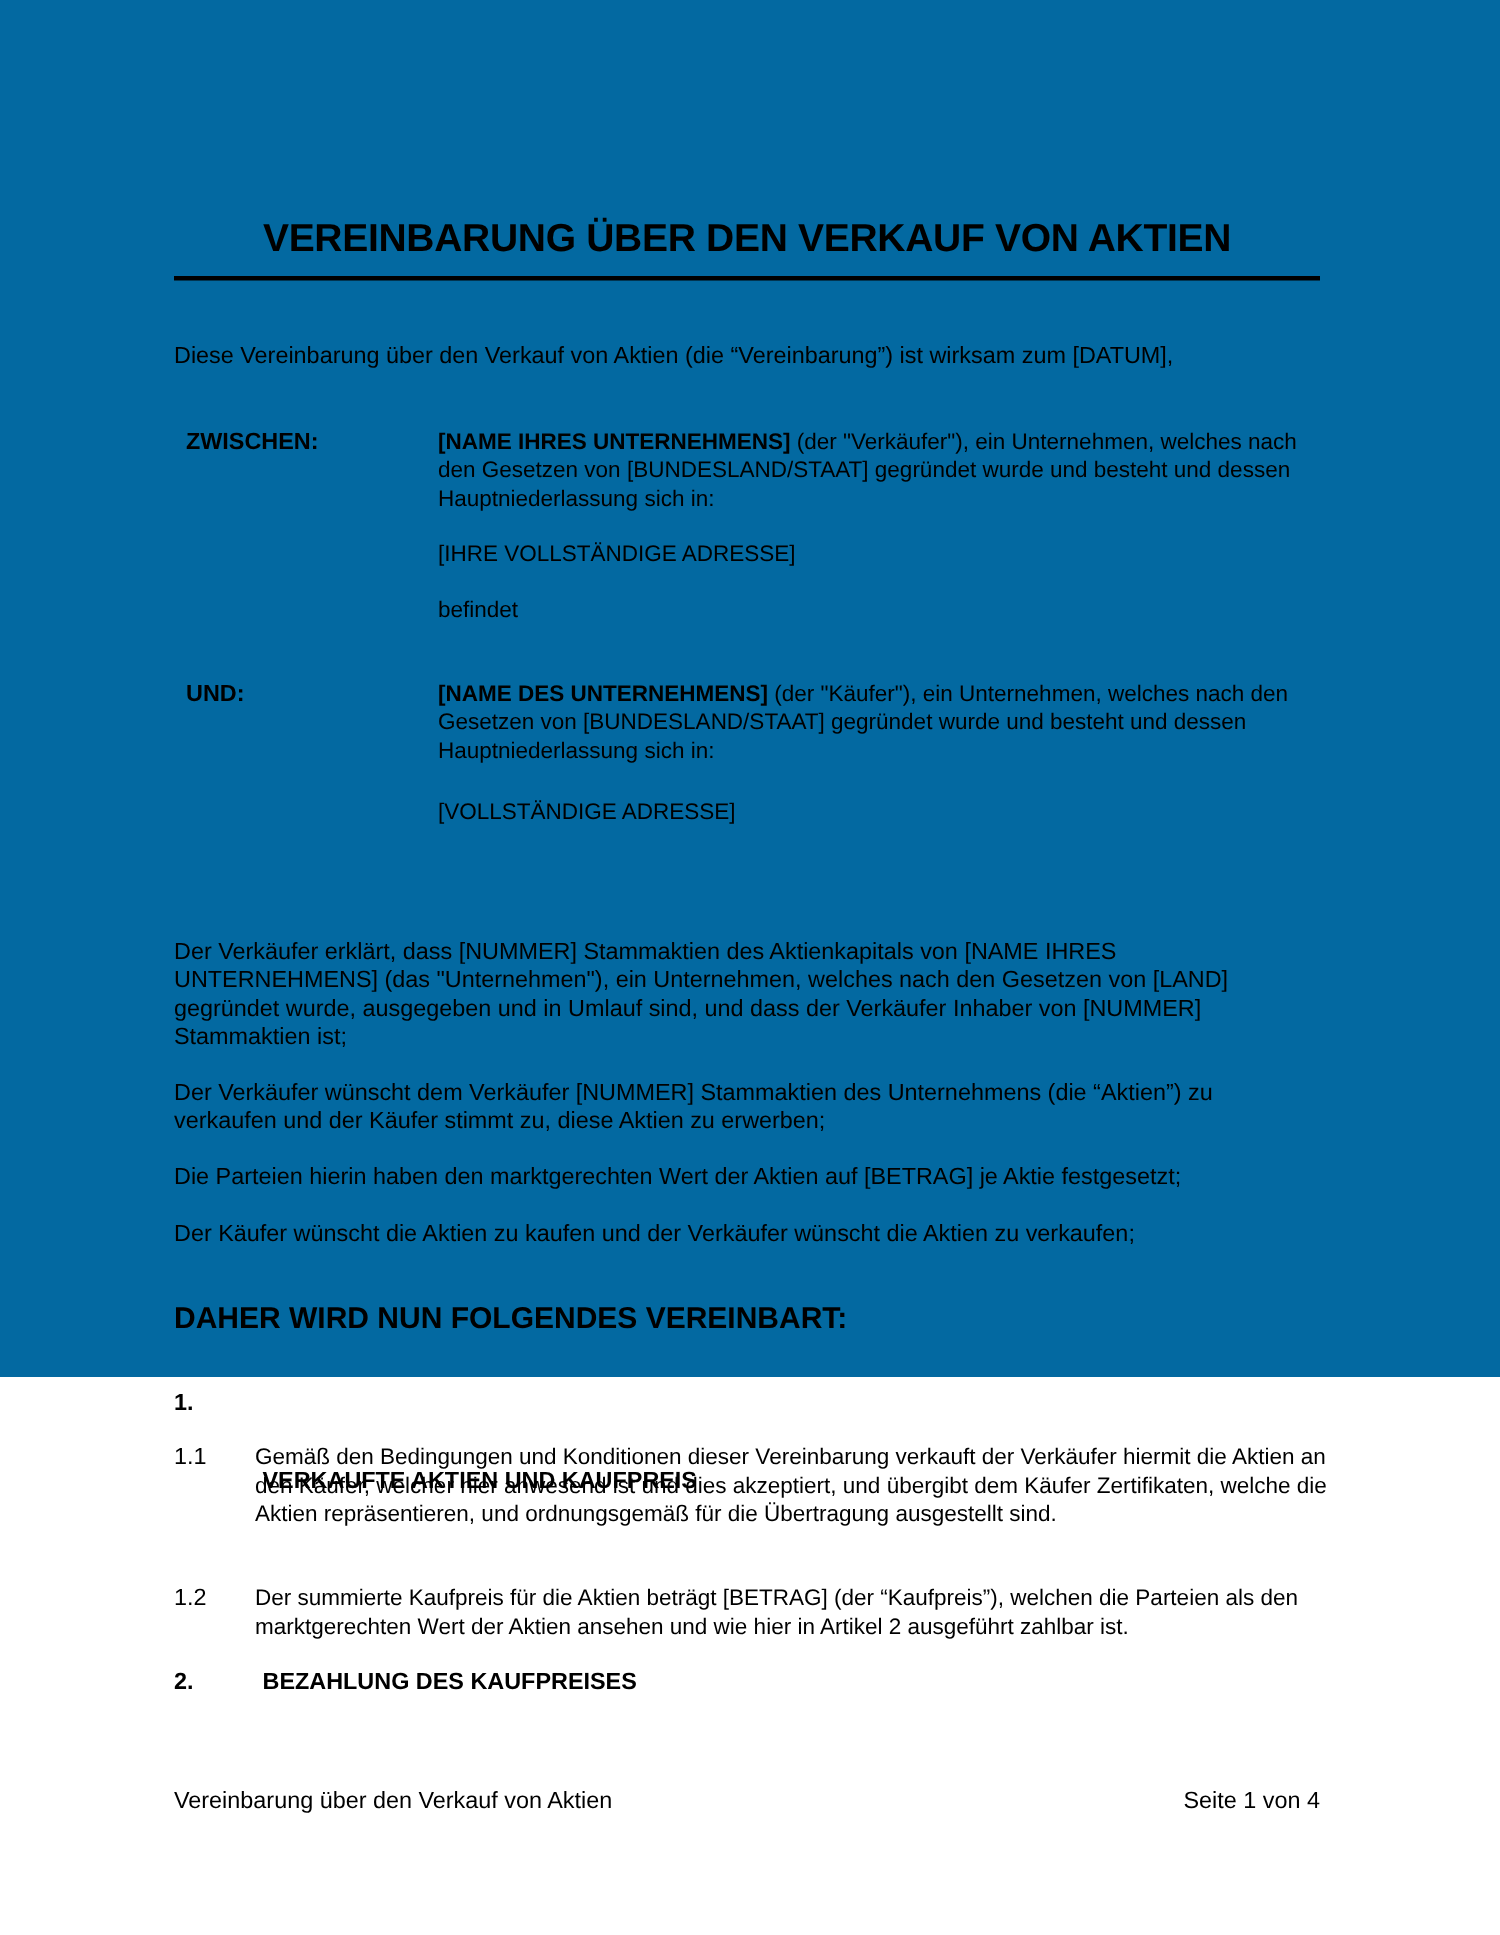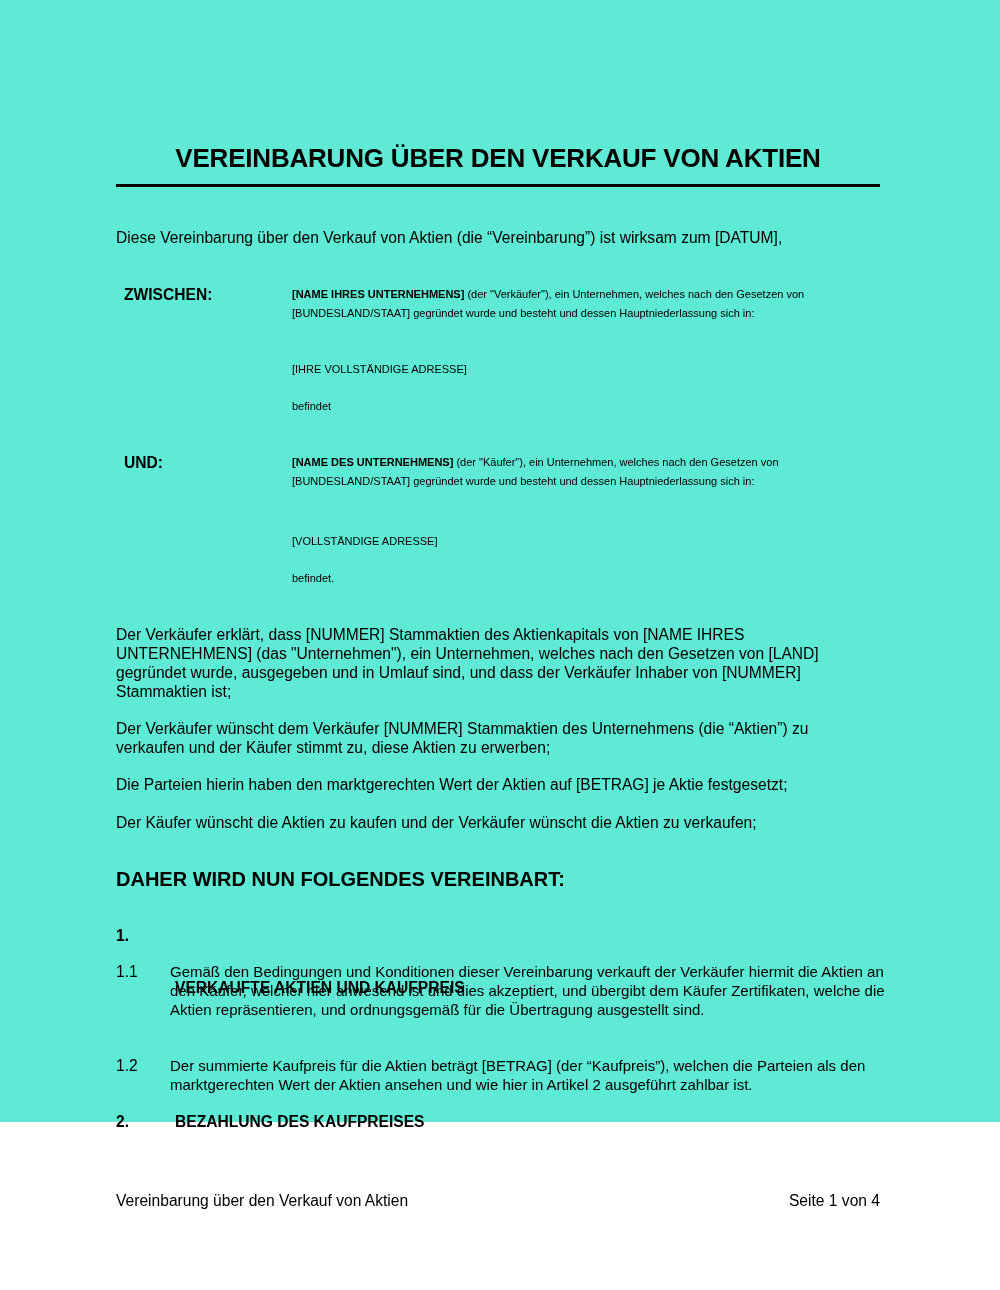--- a/index.html
+++ b/index.html
@@ -1,24 +1,24 @@
 <!DOCTYPE html>
 <html><head>
   <meta charset="utf-8">
   <style>
     html, body { margin: 0; padding: 0; background: #ffffff; }
     body { width: 1000px; height: 1290px; position: relative; overflow: hidden;
            font-family: "Liberation Sans", sans-serif; color: #000; }
-    .page { position: absolute; left: 0; top: 0; width: 1000px; height: 1122px; background: #5eead4; }
+    .page { position: absolute; left: 0; top: 0; width: 1000px; height: 918px; background: #0369a1; }
     .title { position: absolute; left: 116px; width: 764px; top: 140px; text-align: center;
              font-weight: bold; font-size: 26px; letter-spacing: -0.2px; line-height: 36px; }
     .rule { position: absolute; left: 116px; width: 764px; top: 184px; height: 3px; background: #000; }
     .p { position: absolute; left: 116px; width: 780px; font-size: 15.6px; line-height: 19px; margin: 0; }
     .label { position: absolute; left: 124px; font-weight: bold; font-size: 15.6px; line-height: 19px; }
-    .col { position: absolute; left: 292px; width: 600px; font-size: 11px; line-height: 19px; }
+    .col { position: absolute; left: 292px; width: 600px; font-size: 15px; line-height: 19px; }
     .b { font-weight: bold; }
     .heading { position: absolute; left: 116px; font-weight: bold; font-size: 20px; line-height: 19px; }
     .num { position: absolute; left: 116px; font-size: 15.6px; line-height: 19px; }
     .numb { position: absolute; left: 116px; font-weight: bold; font-size: 15.6px; line-height: 19px; }
     .ind { position: absolute; left: 170px; width: 720px; font-size: 15px; line-height: 19px; }
     .indb { position: absolute; left: 175px; font-weight: bold; font-size: 15.6px; line-height: 19px; }
     .footer-left { position: absolute; left: 116px; top: 1191px; font-size: 15.6px; line-height: 19px; }
     .footer-right { position: absolute; right: 120px; top: 1191px; font-size: 15.6px; line-height: 19px; text-align: left; }
   </style>
 </head>
@@ -36,21 +36,20 @@
     <span class="b">[NAME IHRES UNTERNEHMENS]</span><span> (der "Verkäufer"), ein Unternehmen, welches nach den Gesetzen von [BUNDESLAND/STAAT] gegründet wurde und besteht und dessen Hauptniederlassung sich in:</span>
   </div>
   <div class="col" style="top:360px;">[IHRE VOLLSTÄNDIGE ADRESSE]</div>
   <div class="col" style="top:397px;">befindet</div>
 
   <div class="label" style="top:453px;">UND:</div>
   <div class="col" style="top:453px;">
     <span class="b">[NAME DES UNTERNEHMENS]</span><span> (der "Käufer"), ein Unternehmen, welches nach den Gesetzen von [BUNDESLAND/STAAT] gegründet wurde und besteht und dessen Hauptniederlassung sich in:</span>
   </div>
   <div class="col" style="top:532px;">[VOLLSTÄNDIGE ADRESSE]</div>
-  <div class="col" style="top:569px;">befindet.</div>
 
   <p class="p" style="top:625px; width:745px;">Der Verkäufer erklärt, dass [NUMMER] Stammaktien des Aktienkapitals von [NAME IHRES UNTERNEHMENS] (das "Unternehmen"), ein Unternehmen, welches nach den Gesetzen von [LAND] gegründet wurde, ausgegeben und in Umlauf sind, und dass der Verkäufer Inhaber von [NUMMER] Stammaktien ist;</p>
   <p class="p" style="top:719px; width:760px;">Der Verkäufer wünscht dem Verkäufer [NUMMER] Stammaktien des Unternehmens (die “Aktien”) zu verkaufen und der Käufer stimmt zu, diese Aktien zu erwerben;</p>
   <p class="p" style="top:775px;">Die Parteien hierin haben den marktgerechten Wert der Aktien auf [BETRAG] je Aktie festgesetzt;</p>
   <p class="p" style="top:813px;">Der Käufer wünscht die Aktien zu kaufen und der Verkäufer wünscht die Aktien zu verkaufen;</p>
 
   <div class="heading" style="top:870px;">DAHER WIRD NUN FOLGENDES VEREINBART:</div>
 
   <div class="numb" style="top:926px;">1.</div>
   <div class="indb" style="top:978px;">VERKAUFTE AKTIEN UND KAUFPREIS</div>

